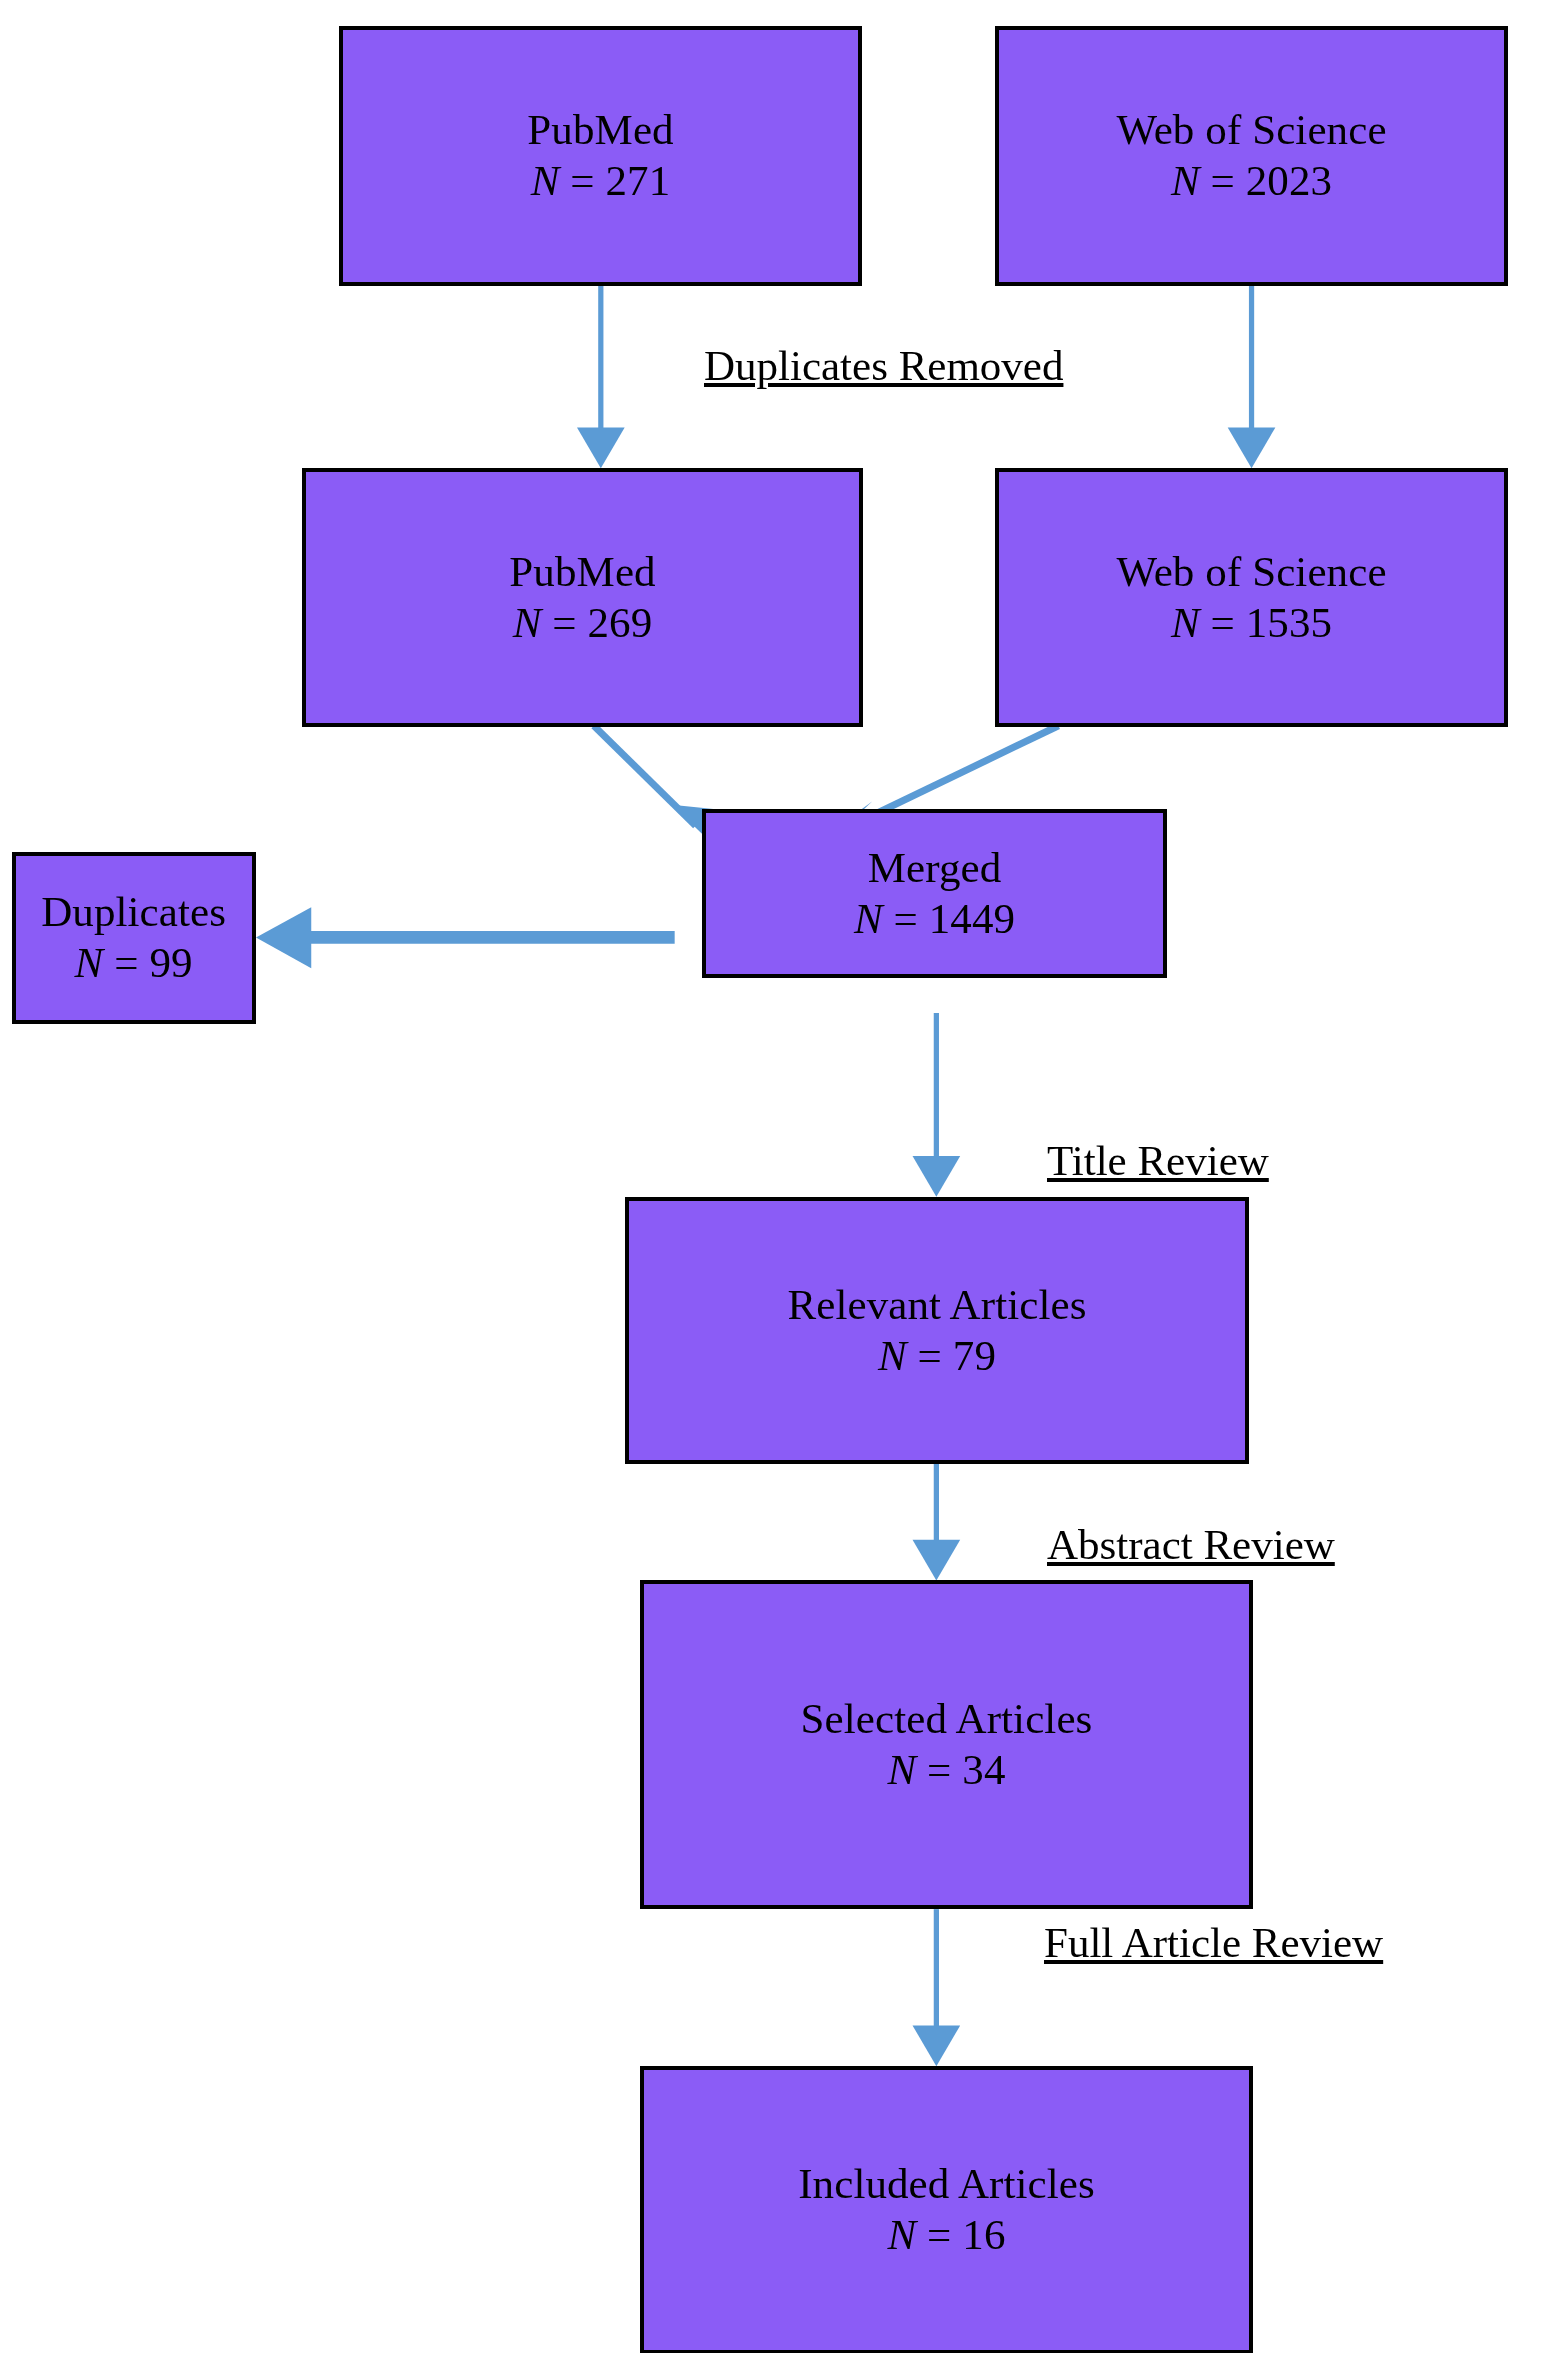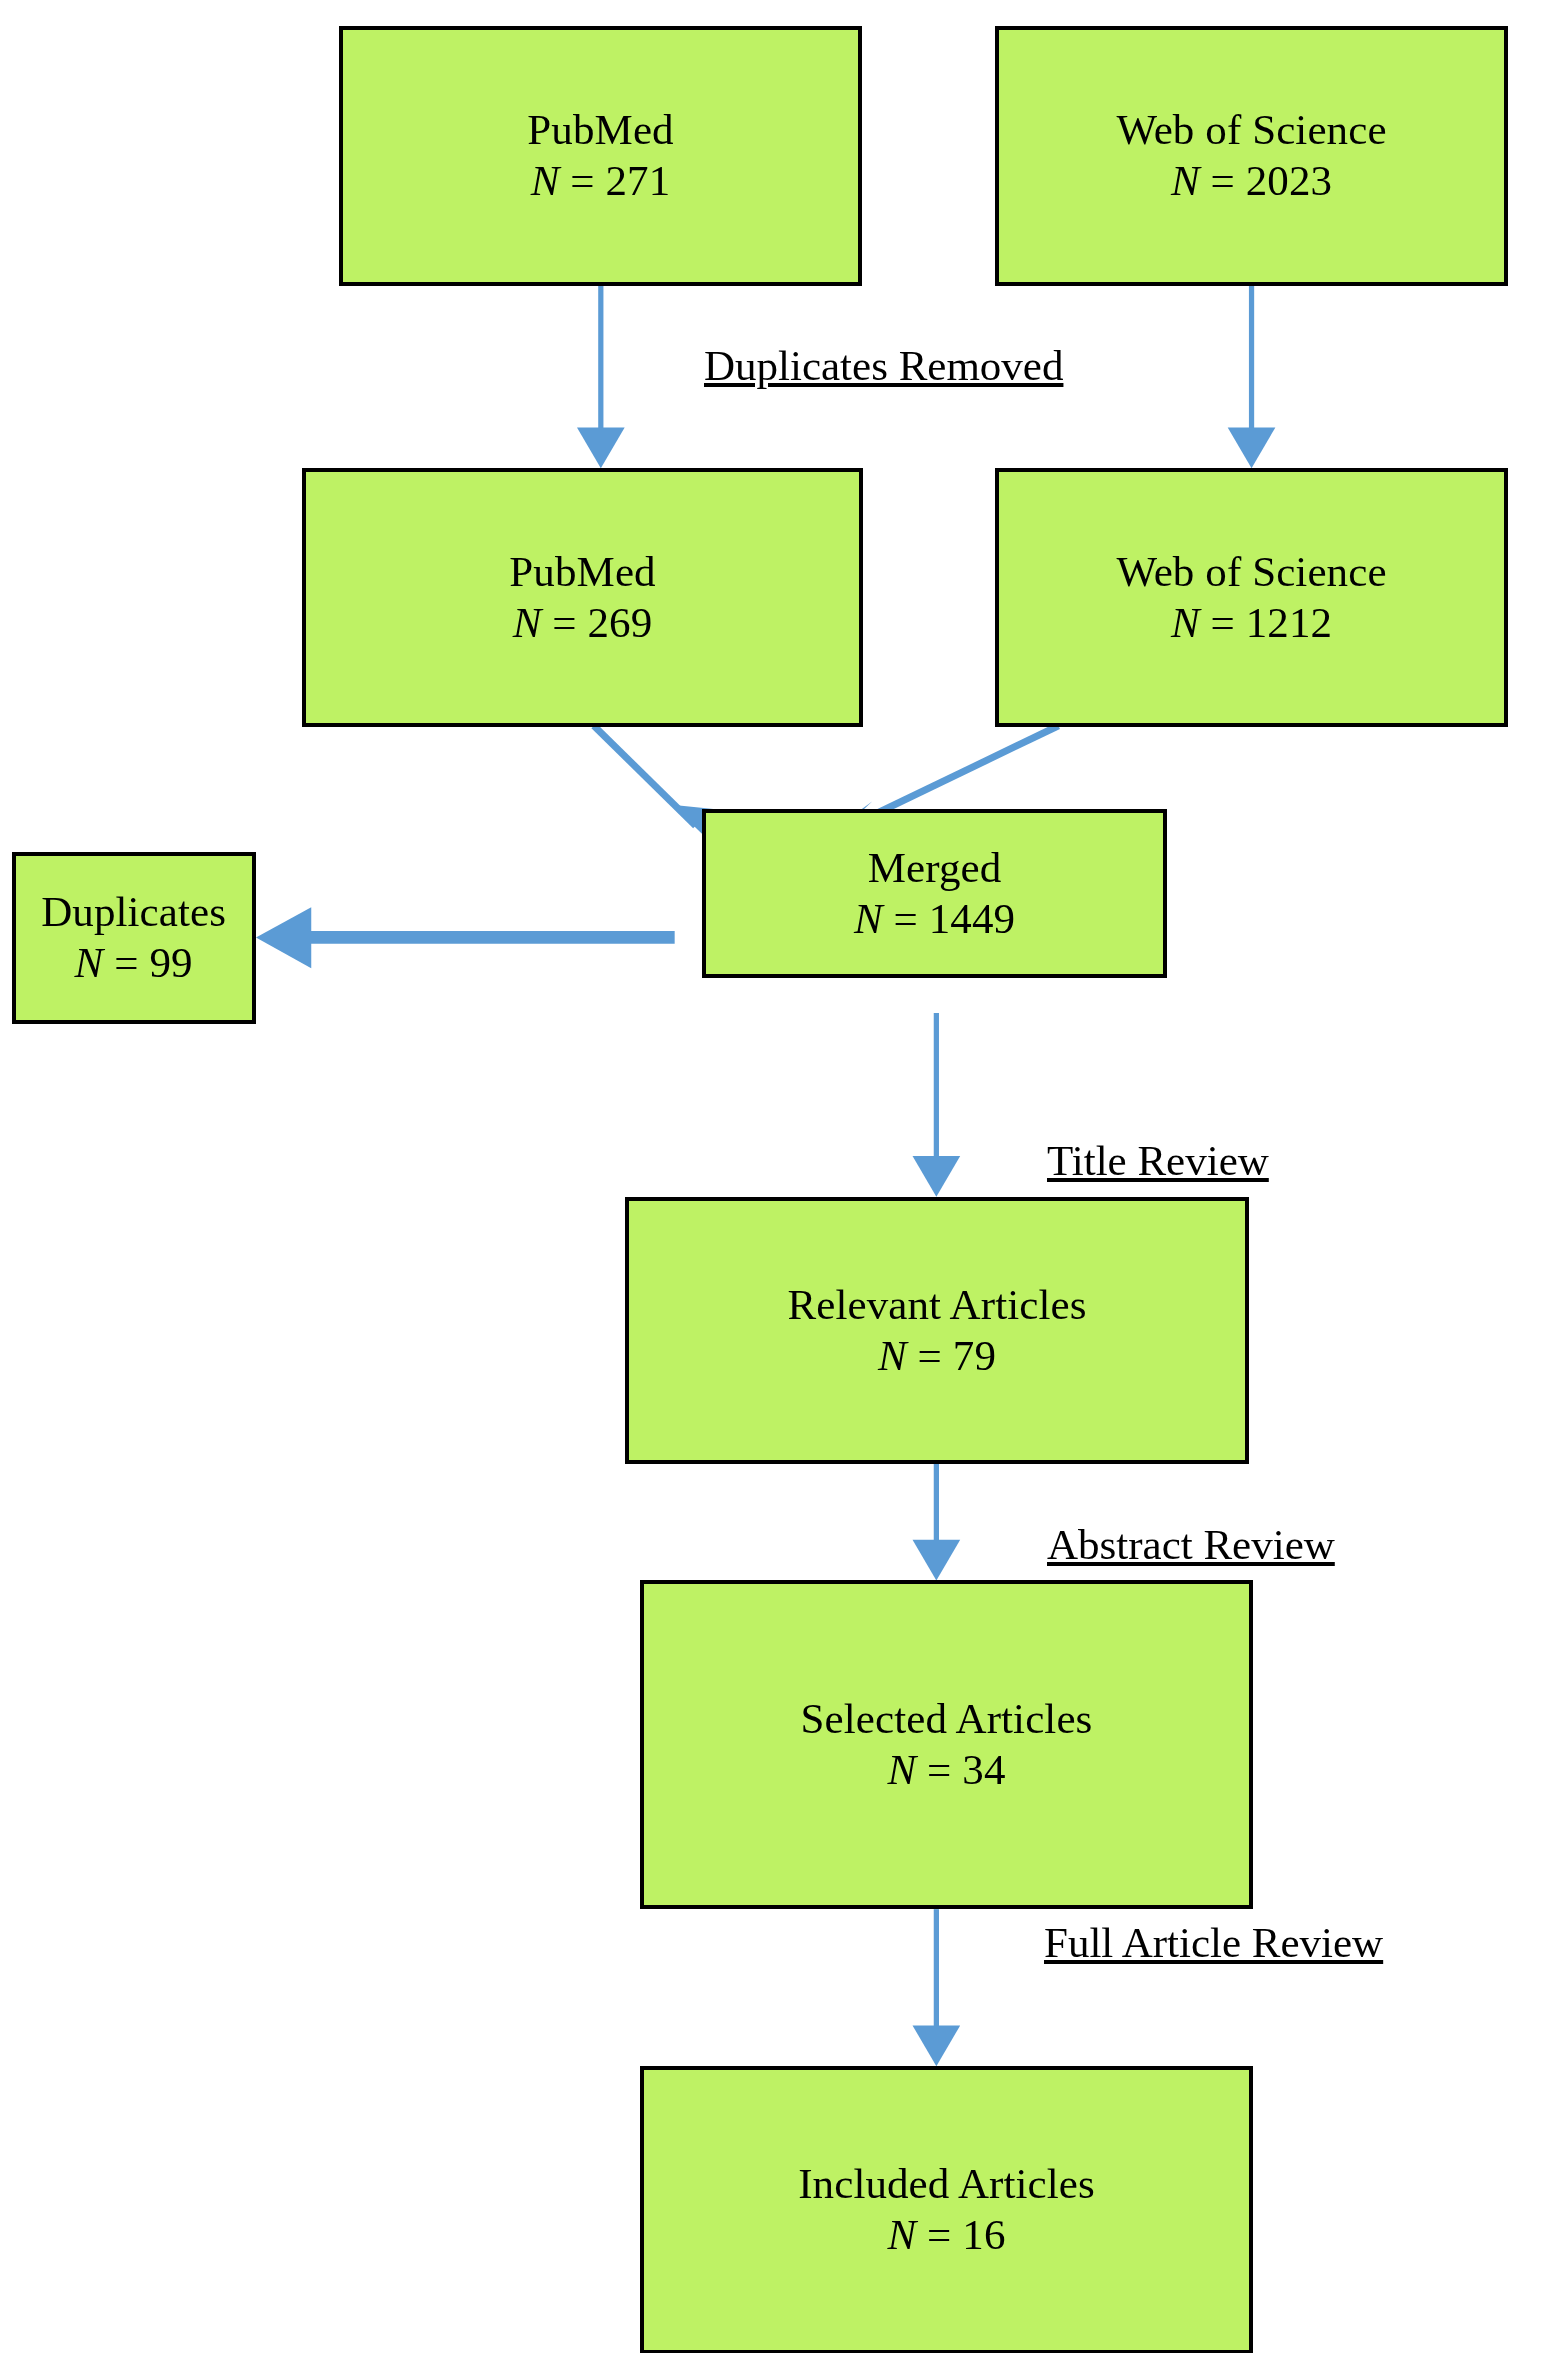--- a/index.html
+++ b/index.html
@@ -14,21 +14,21 @@
     height: 2354px;
     background: #ffffff;
     overflow: hidden;
     font-family: "Liberation Serif", "DejaVu Serif", serif;
   }
   
   .node {
     position: absolute;
     box-sizing: border-box;
     border: 4.1px solid #000000;
-    background: #bef264;
+    background: #8b5cf6;
     display: flex;
     flex-direction: column;
     align-items: center;
     justify-content: center;
     text-align: center;
     color: #000000;
     z-index: 3;
   }
   .node .line1 {
     font-size: 43px;
@@ -129,21 +129,21 @@
     <div class="line2"><span class="nvar"><span style="font-style: italic;">N</span><span style="font-style: normal;"> = 2023</span></span></div>
   </div>
 
   <div class="node" style="left:302px; top:468px; width:561px; height:259px;">
     <div class="line1">PubMed</div>
     <div class="line2"><span class="nvar"><span style="font-style: italic;">N</span><span style="font-style: normal;"> = 269</span></span></div>
   </div>
 
   <div class="node" style="left:995px; top:468px; width:513px; height:259px;">
     <div class="line1">Web of Science</div>
-    <div class="line2"><span class="nvar"><span style="font-style: italic;">N</span><span style="font-style: normal;"> = 1212</span></span></div>
+    <div class="line2"><span class="nvar"><span style="font-style: italic;">N</span><span style="font-style: normal;"> = 1535</span></span></div>
   </div>
 
   <div class="node" style="left:11.6px; top:852px; width:244px; height:172px;">
     <div class="line1">Duplicates</div>
     <div class="line2"><span class="nvar"><span style="font-style: italic;">N</span><span style="font-style: normal;"> = 99</span></span></div>
   </div>
 
   <div class="node" style="left:702px; top:809px; width:465px; height:169px;">
     <div class="line1">Merged</div>
     <div class="line2"><span class="nvar"><span style="font-style: italic;">N</span><span style="font-style: normal;"> = 1449</span></span></div>

